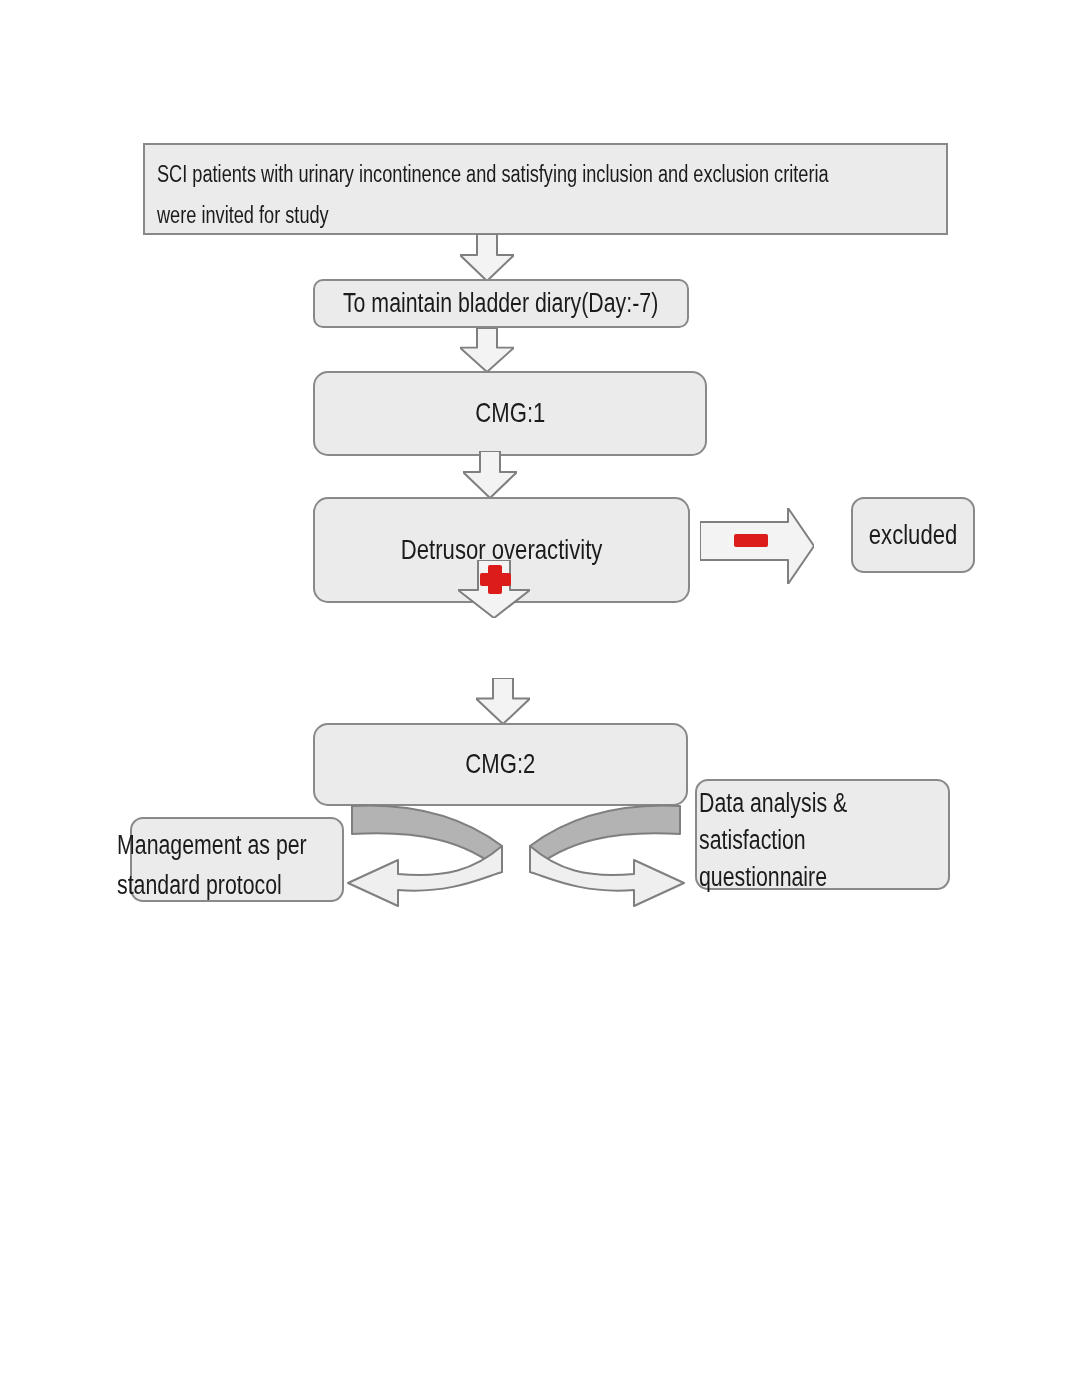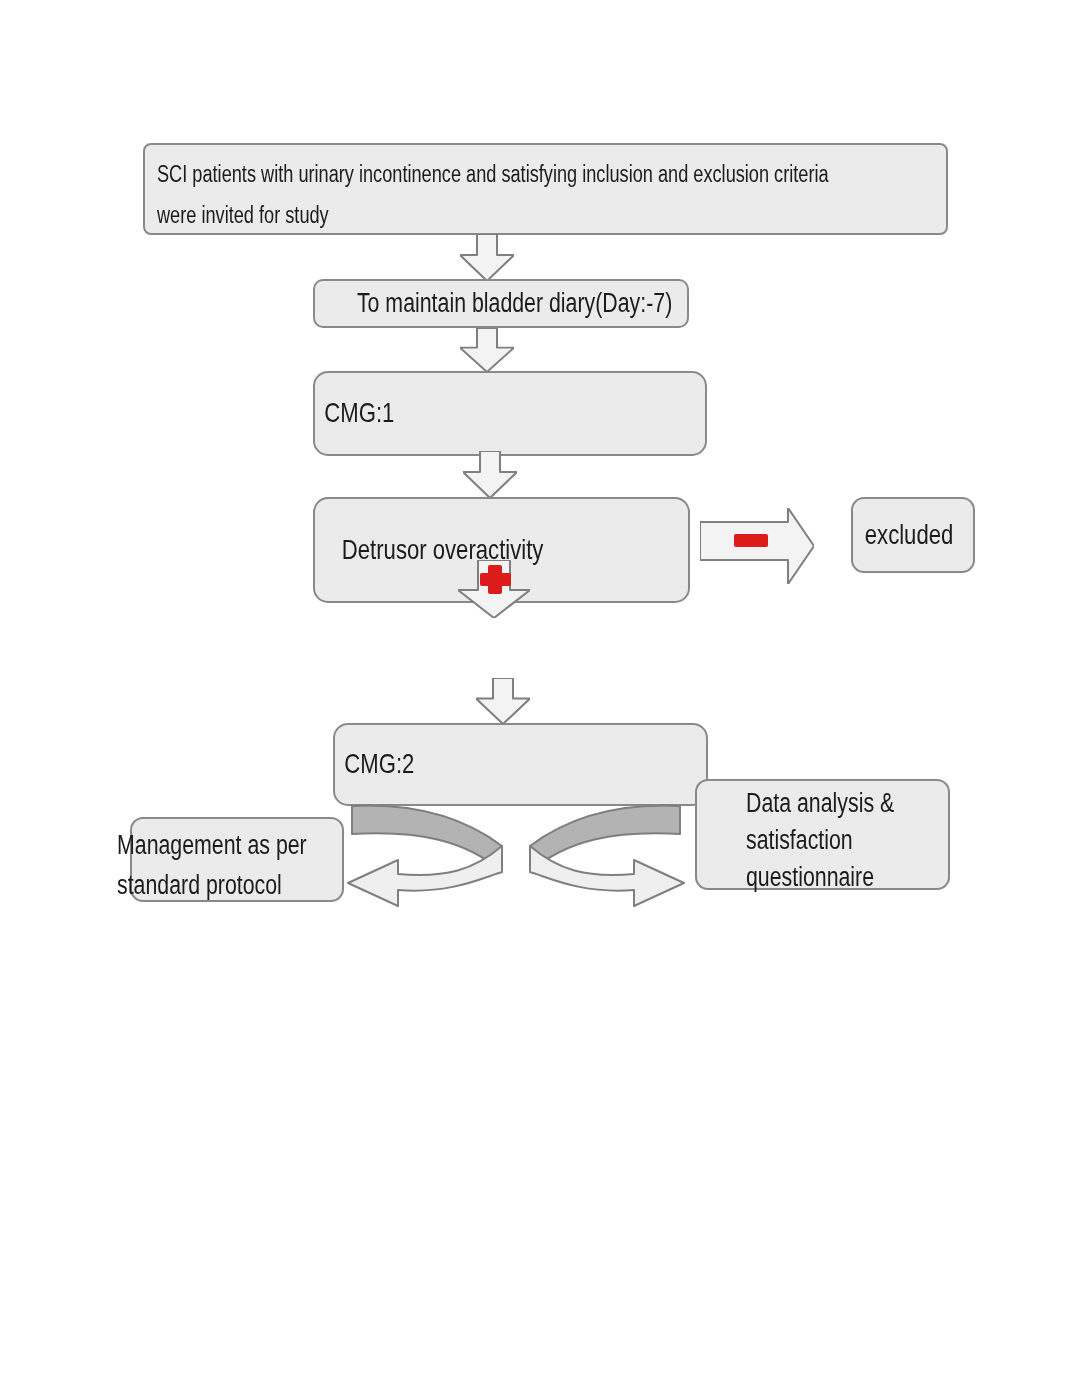--- a/index.html
+++ b/index.html
@@ -2,23 +2,23 @@
 <html><head>
 <meta charset="utf-8">
 <style>
   html,body{margin:0;padding:0;background:#ffffff;}
   .canvas{
     position:relative;width:1080px;height:1397px;background:#ffffff;overflow:hidden;
     font-family:"Liberation Sans","DejaVu Sans",sans-serif;color:#1b1b1b;
   }
   .node{
     position:absolute;background:#ebebeb;border:2px solid #898989;border-radius:15px;
-    display:flex;align-items:center;justify-content:flex-start;box-sizing:border-box;
+    display:flex;align-items:center;justify-content:center;box-sizing:border-box;
   }
-  .node.square{border-radius:8px;border-width:2px;}
+  .node.square{border-radius:0;border-width:2px;}
   .txt{
     display:inline-block;transform:scaleX(0.79);transform-origin:center center;
     white-space:pre;font-size:28px;line-height:1.3;text-align:center;
   }
   .txt.left{transform-origin:left top;text-align:left;}
   .arr{position:absolute;}
   .arr polygon,.ribbon path{stroke:#7f7f7f;stroke-width:2;stroke-linejoin:round;}
   .arr polygon{fill:#f3f3f3;}
   .ribbon .dk{fill:#b3b3b3;}
   .ribbon .lt{fill:#efefef;}
@@ -73,35 +73,35 @@
   <div>
     <div class="redbar" style="left:488px;top:565px;width:14px;height:29px;"></div>
     <div class="redbar" style="left:480px;top:573px;width:31px;height:13px;"></div>
   </div>
 
 
   <svg class="arr" style="left:476px;top:678px;width:54px;height:46px" viewBox="0 0 54 47" preserveAspectRatio="none">
     <polygon points="17,0 37,0 37,21 54,21 27,47 0,21 17,21"></polygon>
   </svg>
 
-  <div class="node" style="left:313px;top:723px;width:375px;height:83px;margin-left:20px;">
+  <div class="node" style="left:313px;top:723px;width:375px;height:83px;">
     <span class="txt">CMG:2</span>
   </div>
 
   <svg class="ribbon" style="position:absolute;left:340px;top:790px;width:360px;height:122px" viewBox="0 0 360 122">
     <path class="dk" d="M 12,16 C 70,13 122,26 162,56 L 162,82 C 126,50 76,40 12,44 Z"></path>
     <path class="lt" d="M 162,56 C 134,80 106,88 58,84 L 58,70 L 8,93 L 58,116 L 58,100 C 110,104 142,88 162,82 Z"></path>
     <path class="dk" d="M 340,16 C 282,13 230,26 190,56 L 190,82 C 226,50 276,40 340,44 Z"></path>
     <path class="lt" d="M 190,56 C 218,80 246,88 294,84 L 294,70 L 344,93 L 294,116 L 294,100 C 242,104 210,88 190,82 Z"></path>
   </svg>
 
   <div class="node" style="left:130px;top:817px;width:214px;height:85px;border-radius:13px;justify-content:center;align-items:flex-start;padding:6px 14px;">
     <span class="txt left" style="font-size:27px;line-height:40px;">Management as per
 standard protocol</span>
   </div>
 
-  <div class="node" style="left:695px;top:779px;width:255px;height:111px;border-radius:13px;justify-content:flex-end;align-items:flex-start;padding:4px 14px;">
+  <div class="node" style="left:695px;top:779px;width:255px;height:111px;border-radius:13px;justify-content:flex-start;align-items:flex-start;padding:4px 2px;">
     <span class="txt left" style="font-size:27px;line-height:37px;">Data analysis &amp;
 satisfaction
 questionnaire</span>
   </div>
 
 </div>
 
 </body></html>

